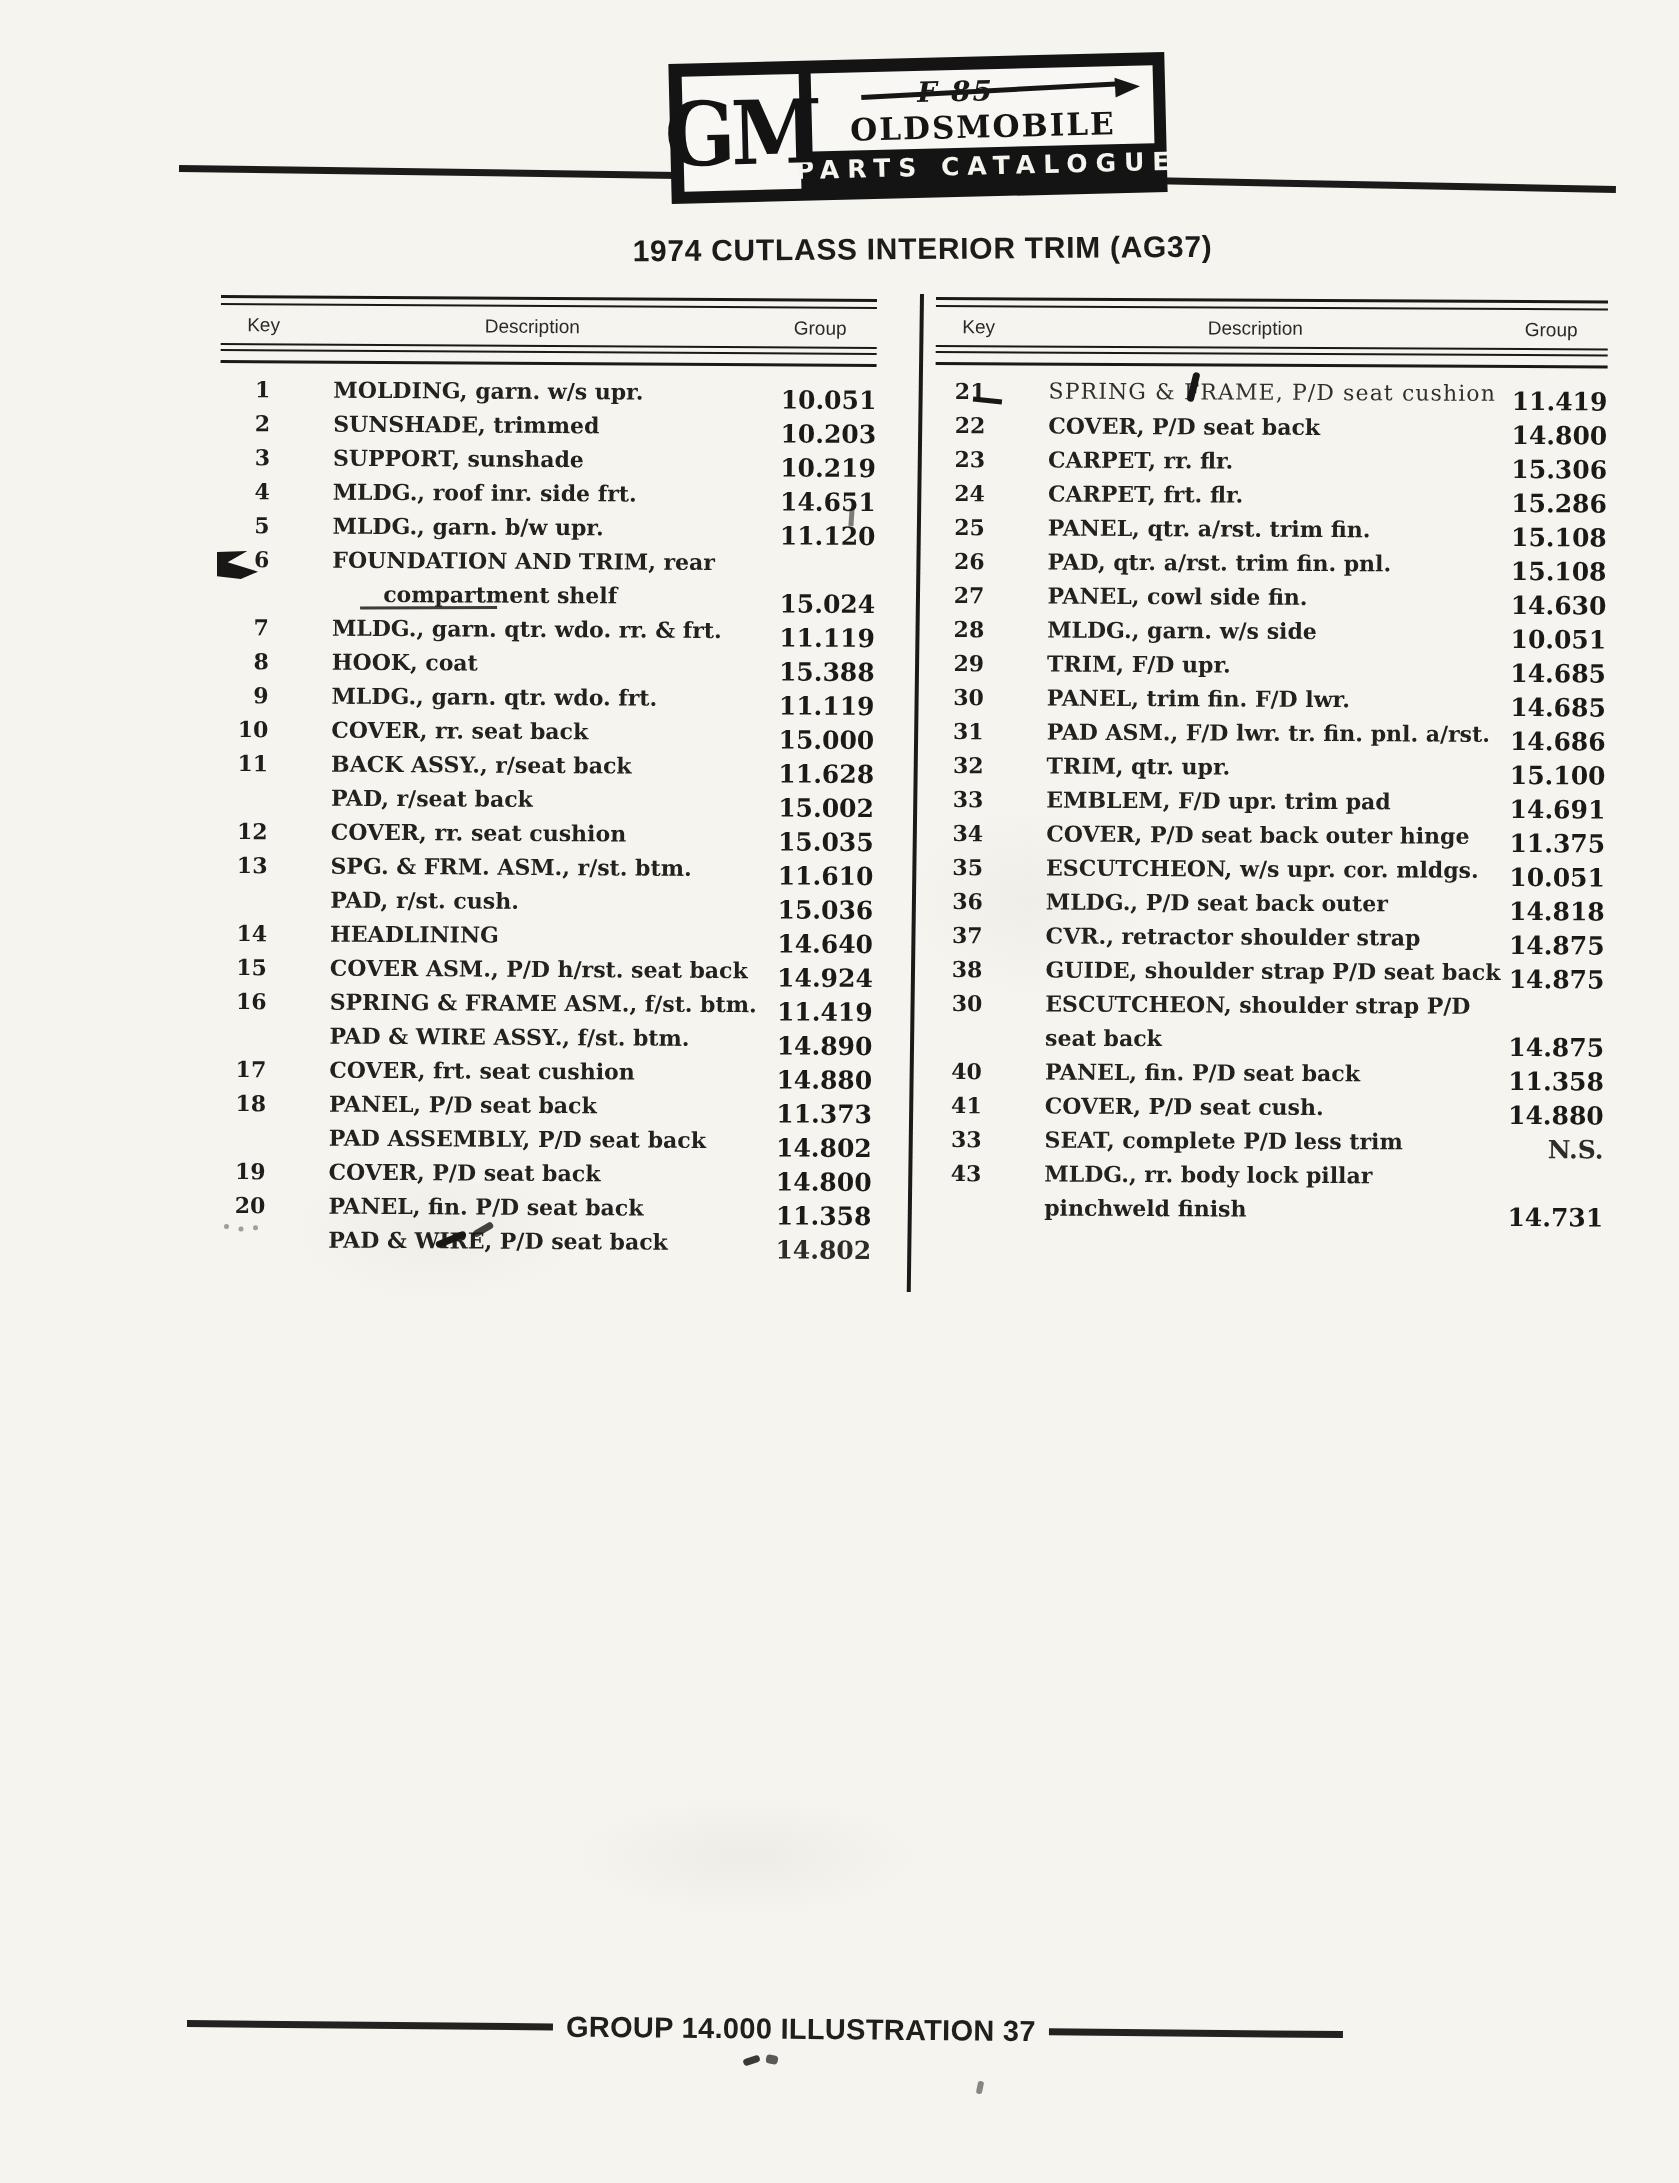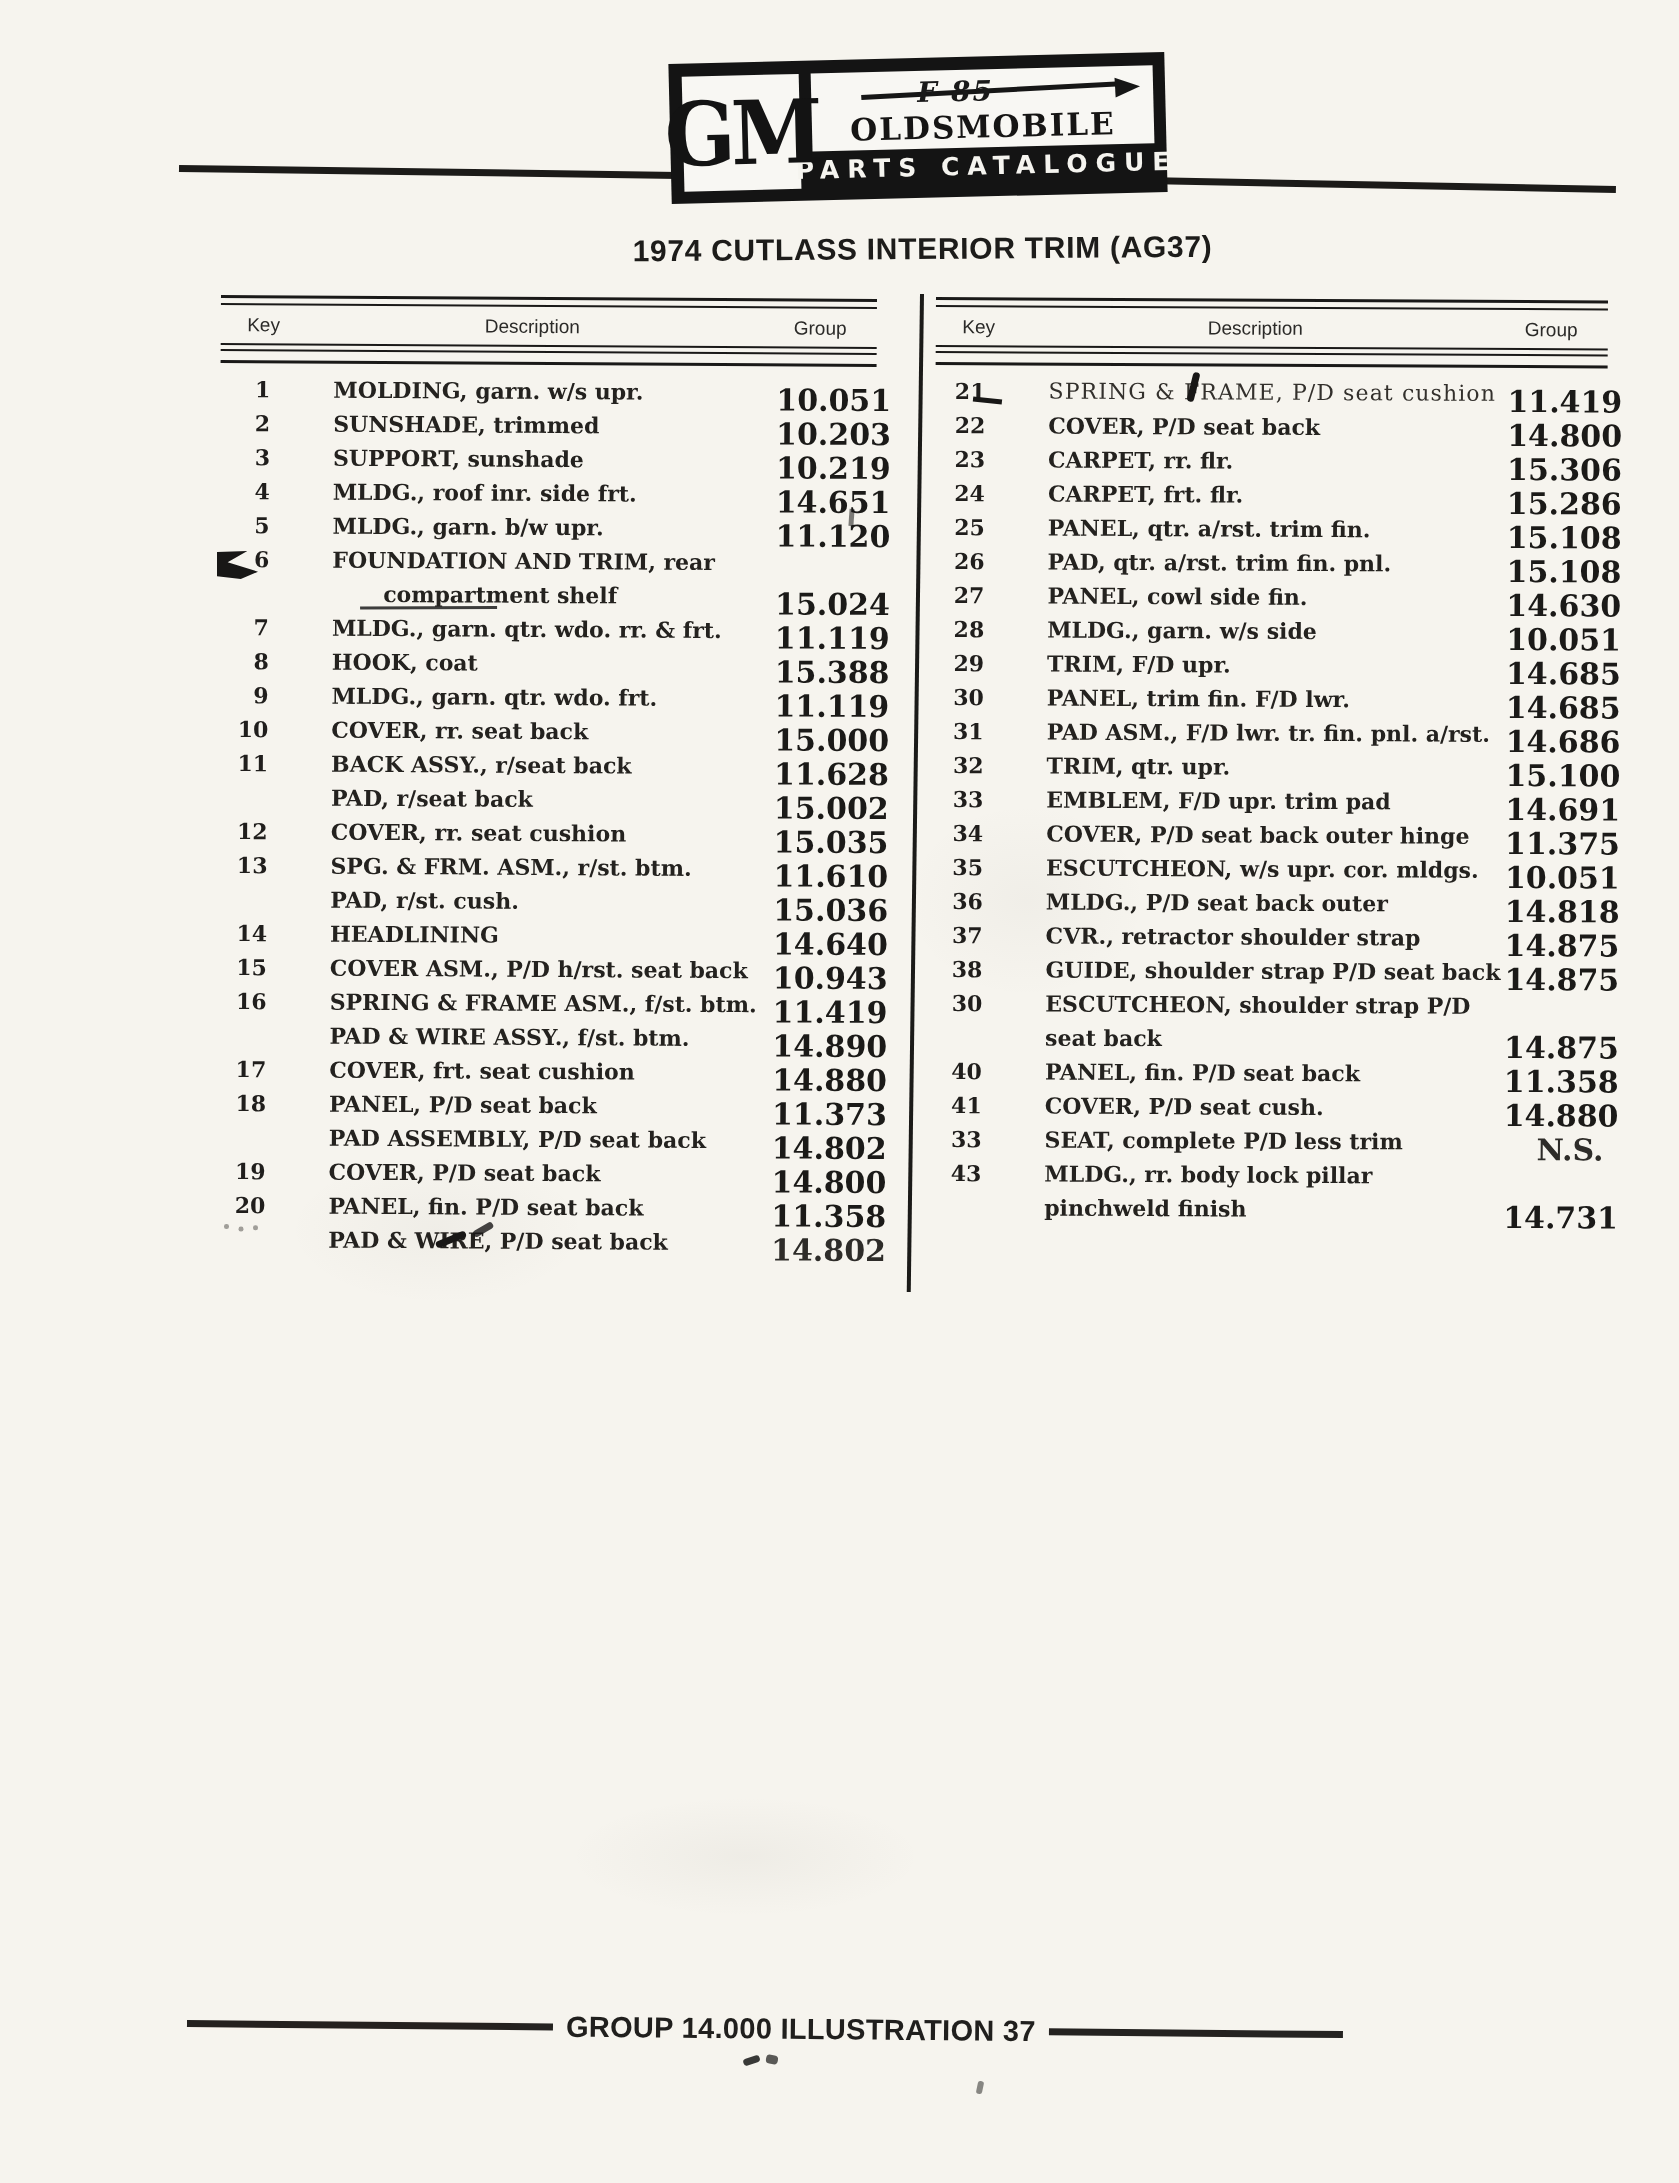--- a/index.html
+++ b/index.html
@@ -60,21 +60,21 @@
   .hl-gap2{height:3.3px;}
   .hl-c{height:2.6px;}
   .hl-gap3{height:8.6px;}
   .hl-d{height:3.3px;}
   .tbody{padding-top:9.2px;}
   .trow{display:grid;grid-template-columns:50px 1fr 100px;align-items:start;}
   .tkey{text-align:right;font-weight:700;font-size:22px;line-height:34px;color:#201e1c;}
   .tdesc{padding-left:63px;font-weight:700;font-size:22px;line-height:34px;color:#24221f;}
   .tdesc2{padding-left:51px;position:relative;}
   .tdesc2.u::after{content:"";position:absolute;left:28px;bottom:2px;width:137px;height:3.3px;background:#1c1c1c;opacity:.85;transform:rotate(-0.6deg);}
-  .tgroup{text-align:right;font-weight:700;font-size:30px;line-height:34px;color:#1b1a18;align-self:end;transform:translateY(8px);}
+  .tgroup{text-align:right;font-weight:700;font-size:25px;line-height:34px;color:#1b1a18;align-self:end;transform:translateY(8px);}
   .trow.light .tdesc{font-weight:400;letter-spacing:1.1px;color:#33302c;}
   .tgroup.gl{font-weight:700;color:#2e2c29;}
   #divider{position:absolute;left:920px;top:294px;width:4px;height:998px;background:#1b1a18;transform:rotate(0.76deg);transform-origin:50% 0;}
   
   #footer{position:absolute;left:187px;top:2007px;display:flex;align-items:center;gap:13px;transform:rotate(0.55deg);transform-origin:0 50%;}
   .frule{height:7.2px;background:#242220;}
   .frule.l{width:366px;}
   .frule.r{width:294px;}
   #footer-text{font-family:"Liberation Sans",sans-serif;font-weight:700;font-size:29px;letter-spacing:0.3px;color:#201f1d;white-space:nowrap;}
   
@@ -210,21 +210,21 @@
           <span class="tgroup">15.036</span>
         </div>
         <div class="trow">
           <span class="tkey">14</span>
           <div class="tdesc">HEADLINING</div>
           <span class="tgroup">14.640</span>
         </div>
         <div class="trow">
           <span class="tkey">15</span>
           <div class="tdesc">COVER ASM., P/D h/rst. seat back</div>
-          <span class="tgroup">10.943</span>
+          <span class="tgroup">14.924</span>
         </div>
         <div class="trow">
           <span class="tkey">16</span>
           <div class="tdesc">SPRING &amp; FRAME ASM., f/st. btm.</div>
           <span class="tgroup">11.419</span>
         </div>
         <div class="trow">
           <span class="tkey"></span>
           <div class="tdesc">PAD &amp; WIRE ASSY., f/st. btm.</div>
           <span class="tgroup">14.890</span>

